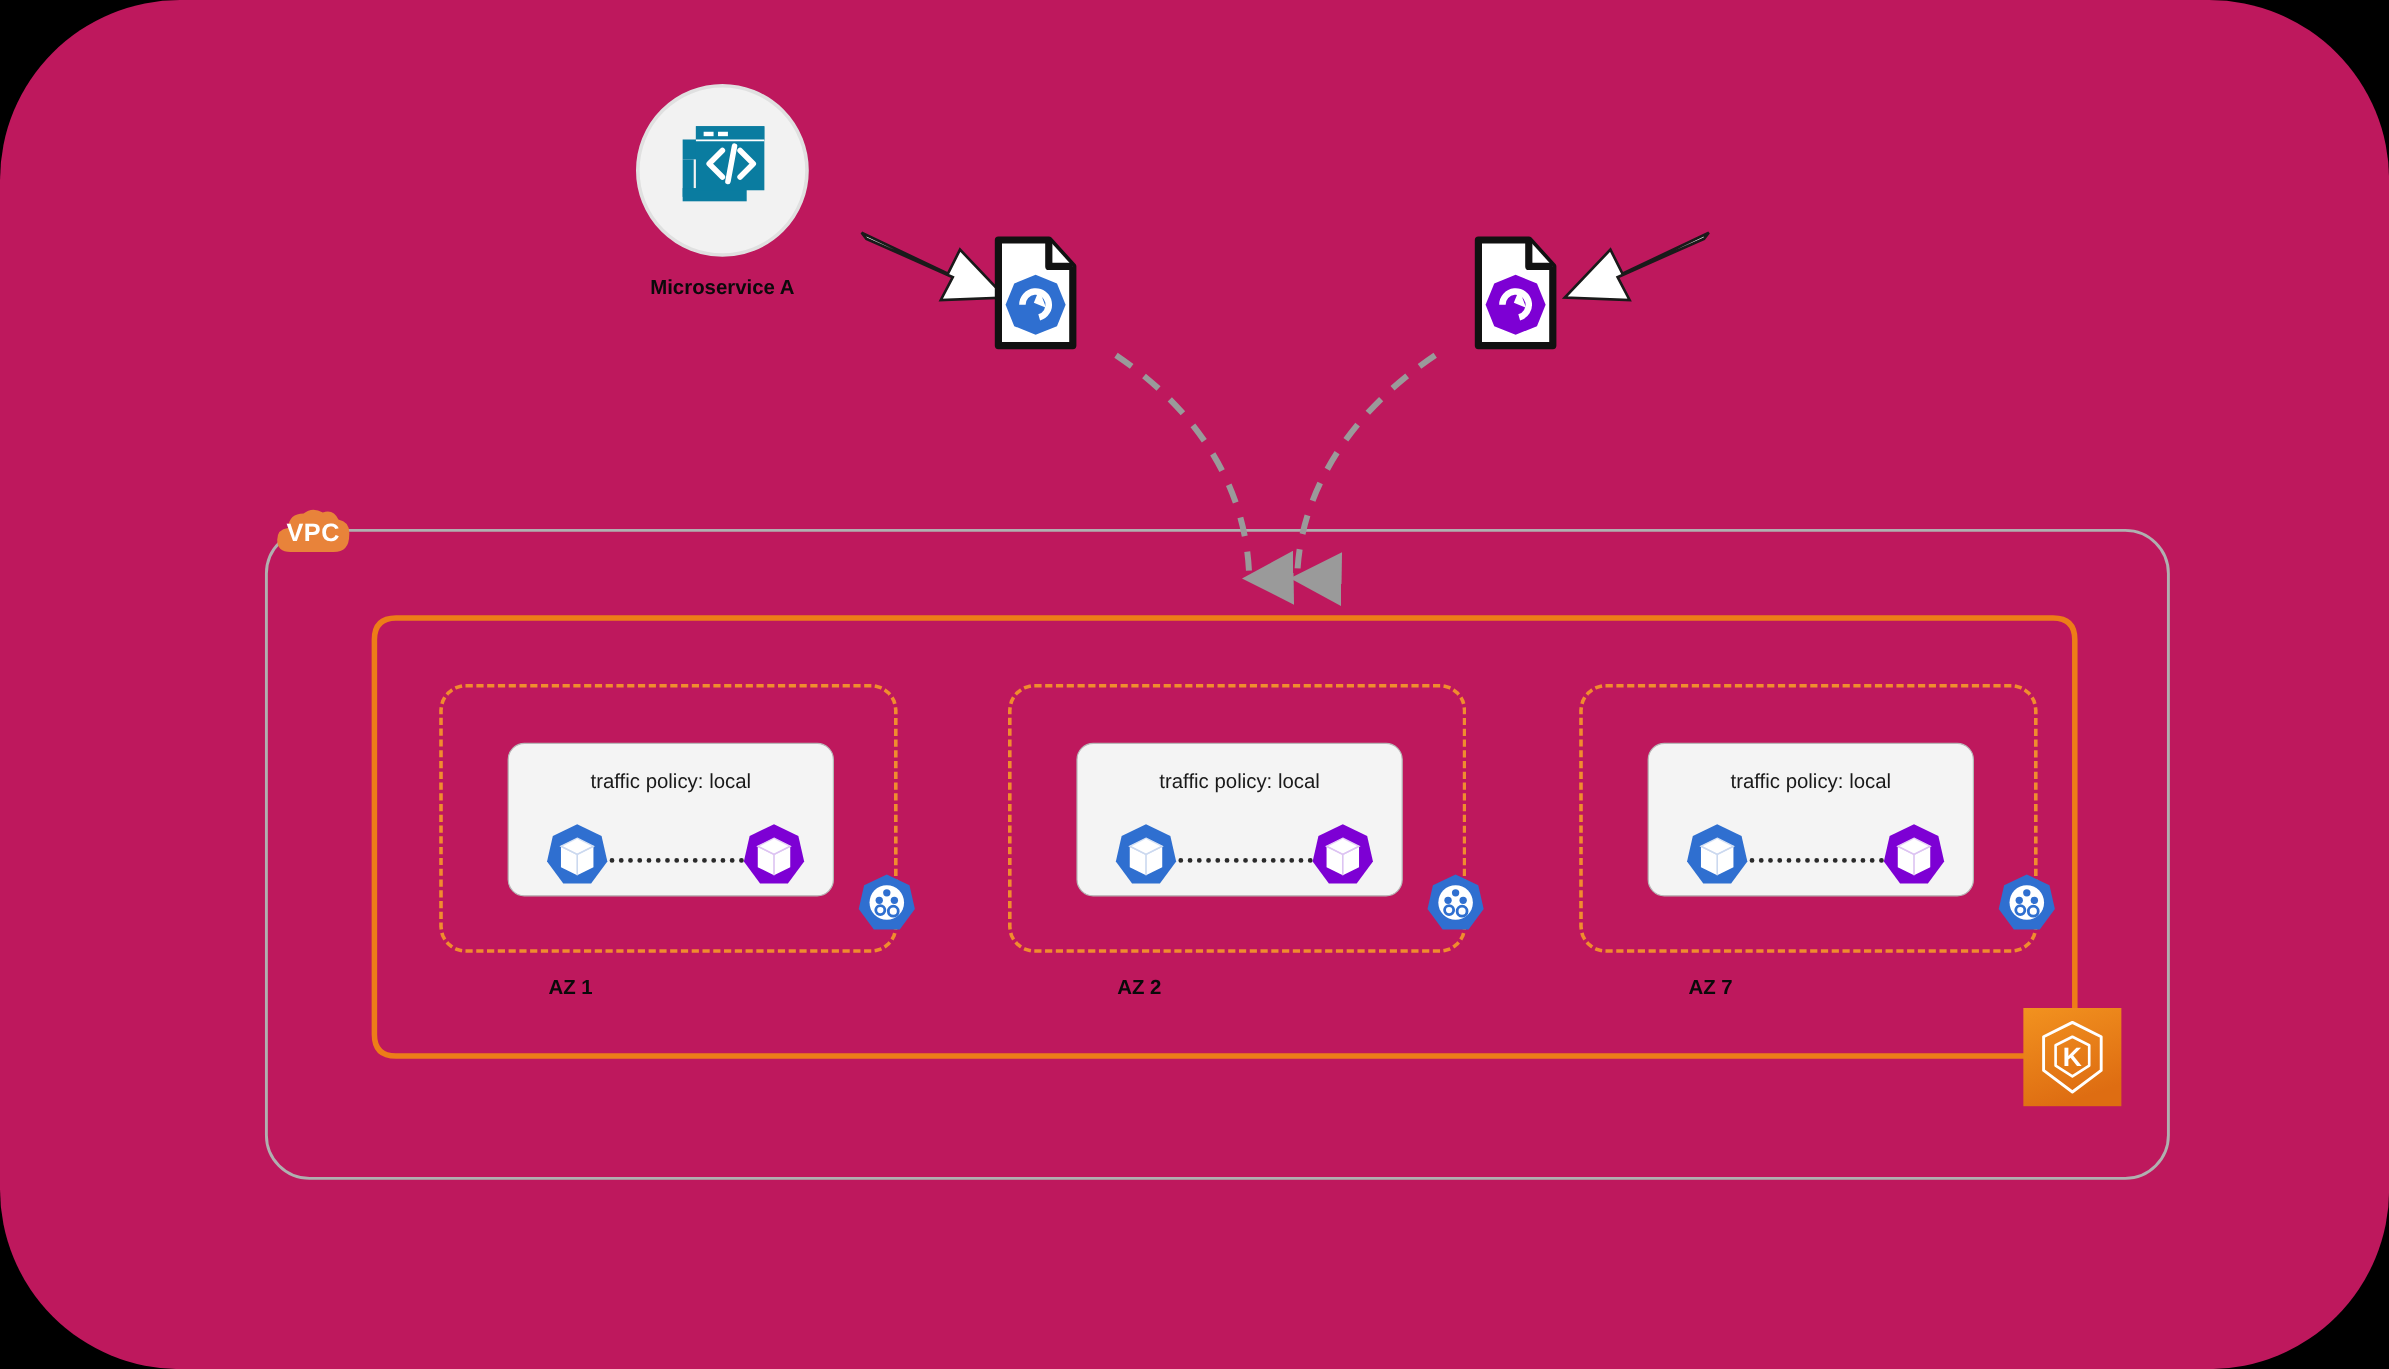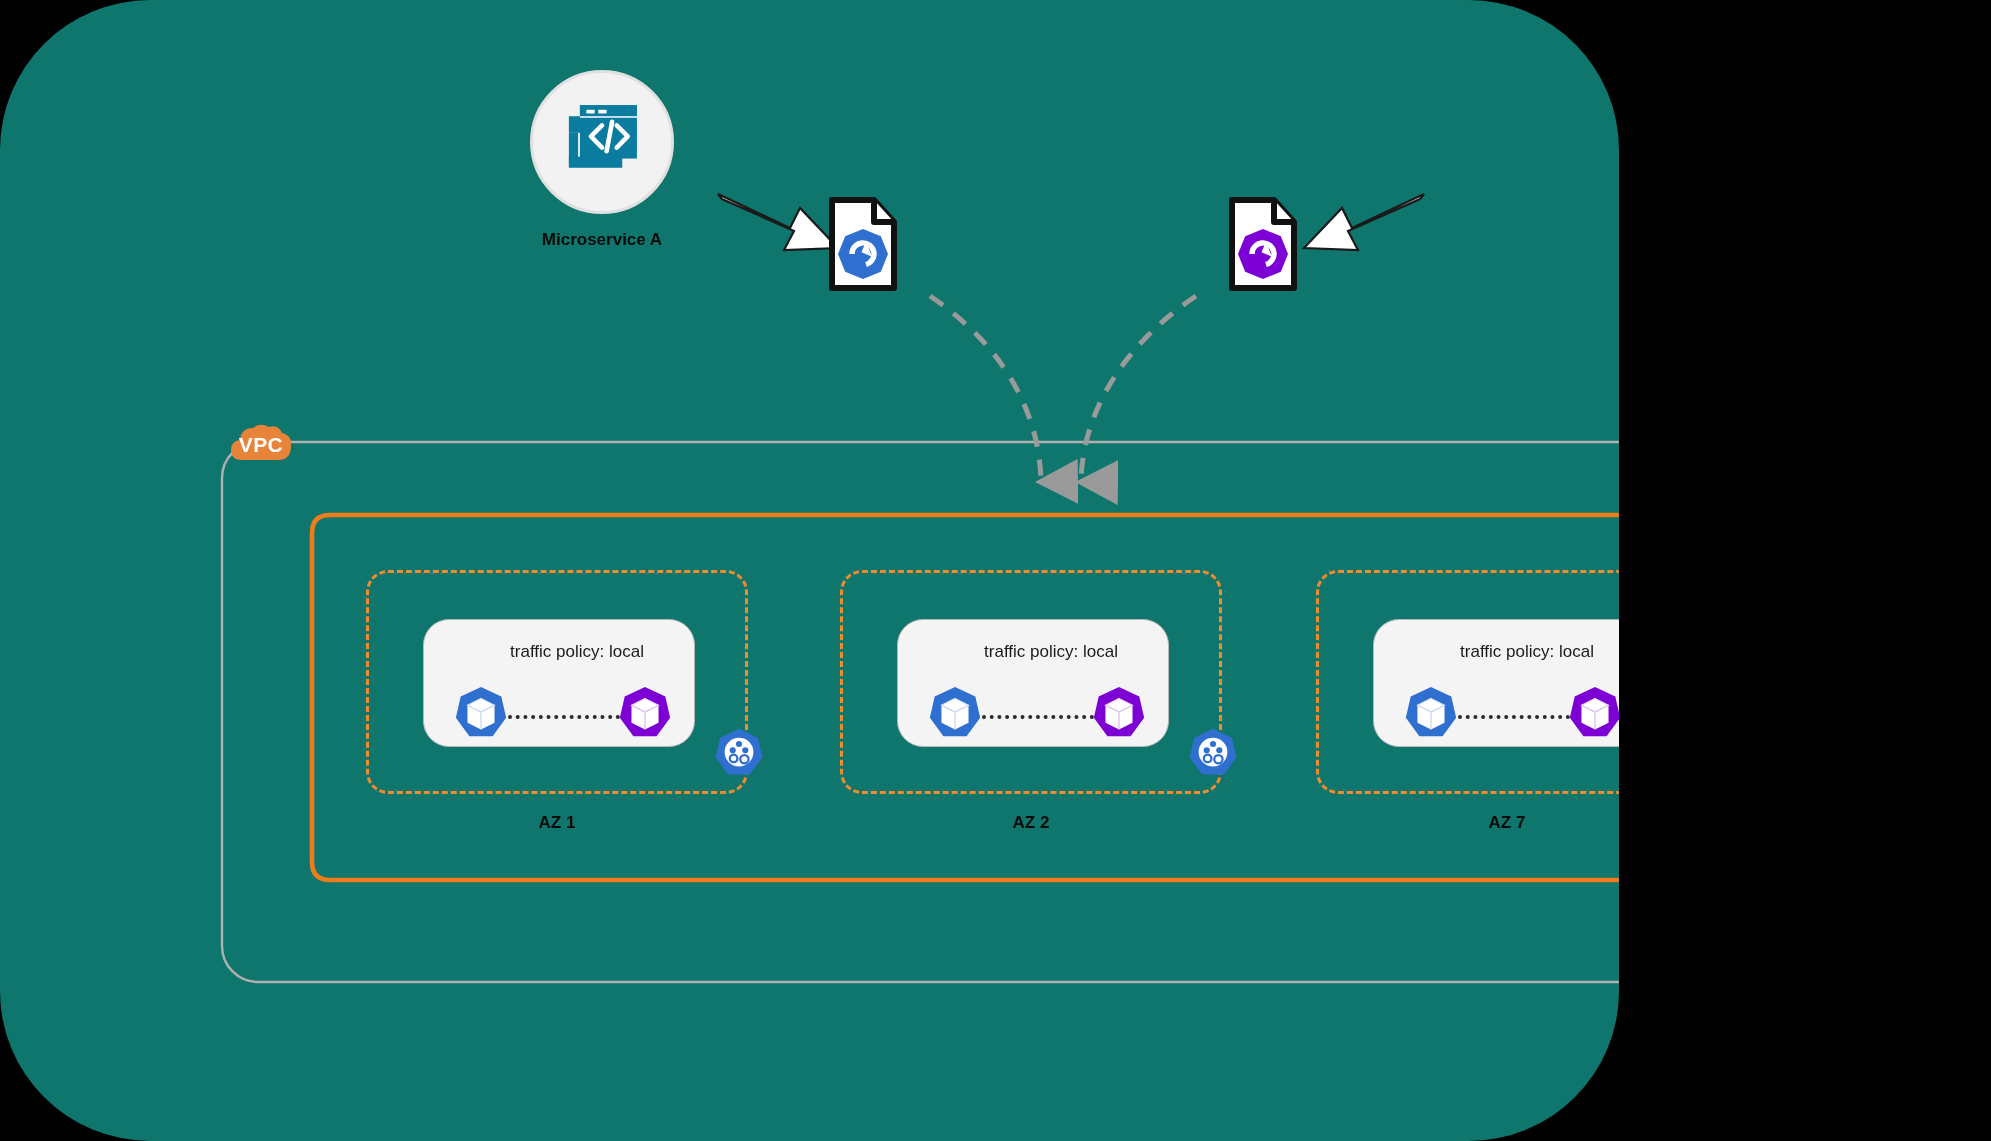--- a/index.html
+++ b/index.html
@@ -6,23 +6,23 @@
   html, body {
     margin: 0;
     padding: 0;
     background: #000000;
   }
   body {
     font-family: "Liberation Sans", sans-serif;
   }
   #canvas {
     position: relative;
-    width: 1619px;
+    width: 1991px;
     height: 1141px;
-    background: #0f766e;
+    background: #be185d;
     border-radius: 150px;
     overflow: hidden;
   }
   .svg-layer {
     position: absolute;
     top: 0;
     left: 0;
     width: 1991px;
     height: 1141px;
     overflow: visible;
@@ -64,38 +64,36 @@
     border: 3px dashed #f08c2e;
     border-radius: 22px;
     box-sizing: border-box;
   }
   .az-label {
     position: absolute;
     width: 200px;
     left: 50%;
     transform: translateX(-50%);
     top: 240px;
-    text-align: center;
     font-size: 17px;
     font-weight: bold;
     color: #0a0a0a;
   }
 
   
   .policy-box {
     position: absolute;
     left: 54px;
     top: 46px;
     width: 272px;
     height: 128px;
     background: #f4f4f4;
     border: 1.5px solid #b8b8b8;
-    border-radius: 26px;
+    border-radius: 14px;
     box-sizing: border-box;
-    padding-left: 18px;
   }
   .policy-text {
     position: absolute;
     top: 22px;
     width: 100%;
     text-align: center;
     font-size: 17px;
     color: #1a1a1a;
     white-space: nowrap;
   }

